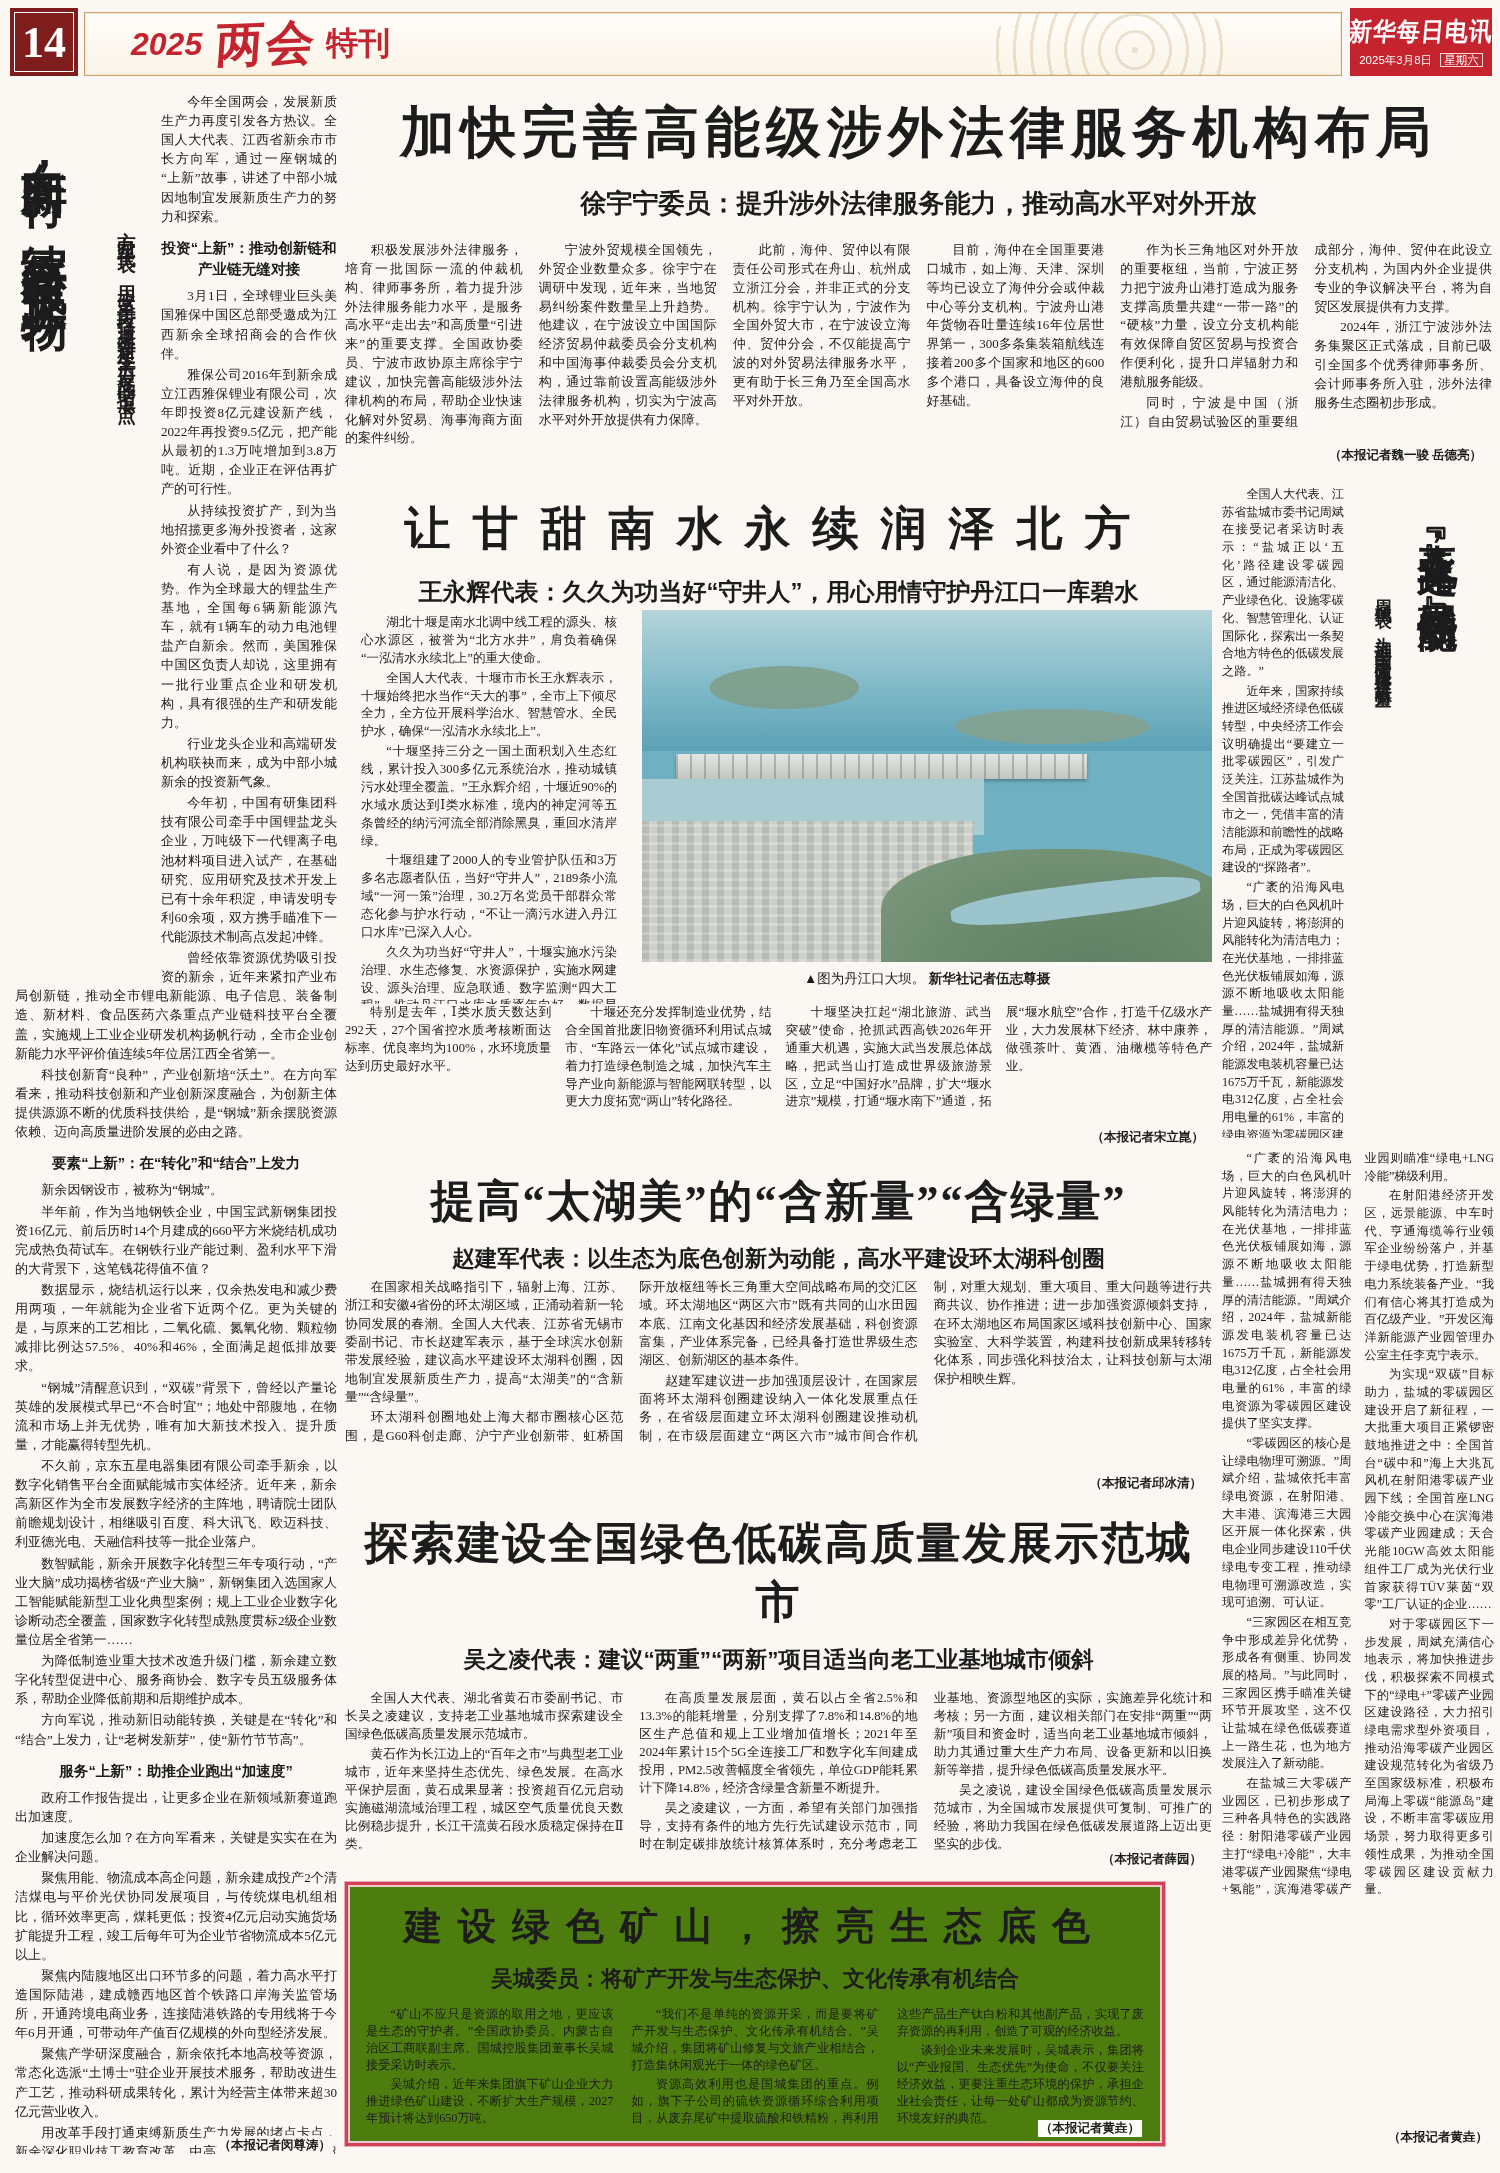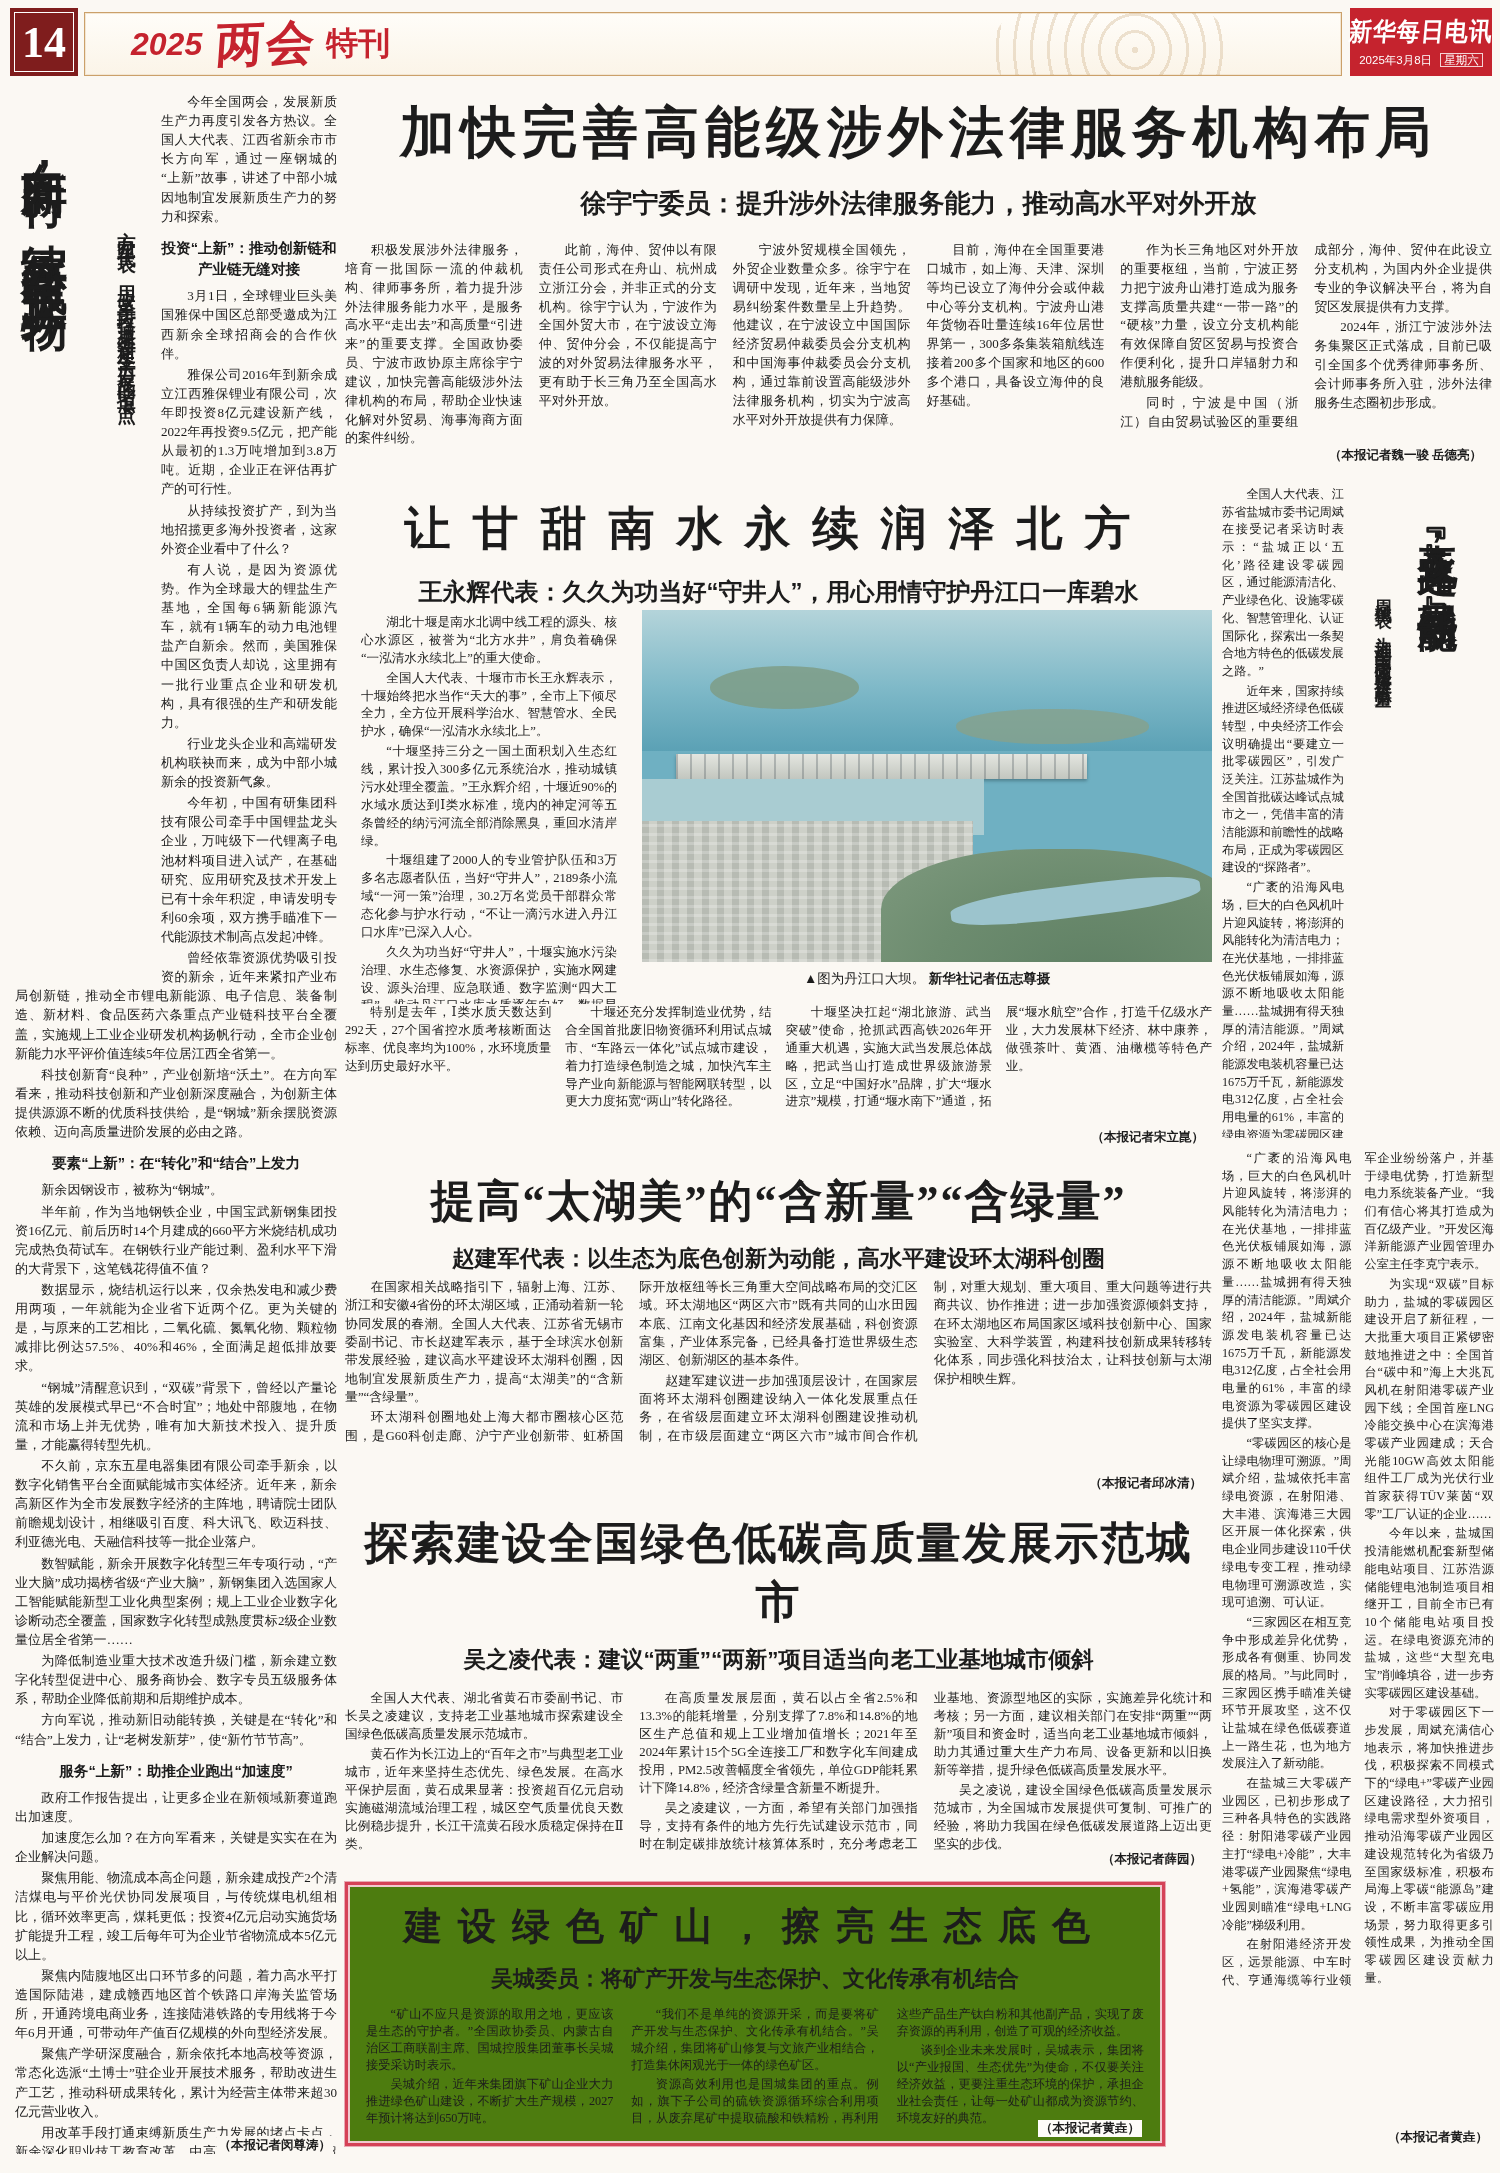--- a/index.html
+++ b/index.html
@@ -159,22 +159,22 @@
     </div>
   <div class="attr-abs" style="right:4px;bottom:0;" data-name="reporter-attribution">（本报记者闵尊涛）</div>
 </div>
 
 <div class="a-legal" data-name="article-foreign-legal">
   <h1 class="hl-big" data-name="headline" style="margin:4px 0 0;">加快完善高能级涉外法律服务机构布局</h1>
   <div class="sub-center" data-name="subhead">徐宇宁委员：提升涉外法律服务能力，推动高水平对外开放</div>
   <div class="body-legal cols" data-name="article-body">
     <div data-name="body-paragraphs">
         <p class="para" data-name="paragraph">积极发展涉外法律服务，培育一批国际一流的仲裁机构、律师事务所，着力提升涉外法律服务能力水平，是服务高水平“走出去”和高质量“引进来”的重要支撑。全国政协委员、宁波市政协原主席徐宇宁建议，加快完善高能级涉外法律机构的布局，帮助企业快速化解对外贸易、海事海商方面的案件纠纷。</p>
+        <p class="para" data-name="paragraph">宁波外贸规模全国领先，外贸企业数量众多。徐宇宁在调研中发现，近年来，当地贸易纠纷案件数量呈上升趋势。他建议，在宁波设立中国国际经济贸易仲裁委员会分支机构和中国海事仲裁委员会分支机构，通过靠前设置高能级涉外法律服务机构，切实为宁波高水平对外开放提供有力保障。</p>
         <p class="para" data-name="paragraph">此前，海仲、贸仲以有限责任公司形式在舟山、杭州成立浙江分会，并非正式的分支机构。徐宇宁认为，宁波作为全国外贸大市，在宁波设立海仲、贸仲分会，不仅能提高宁波的对外贸易法律服务水平，更有助于长三角乃至全国高水平对外开放。</p>
-        <p class="para" data-name="paragraph">宁波外贸规模全国领先，外贸企业数量众多。徐宇宁在调研中发现，近年来，当地贸易纠纷案件数量呈上升趋势。他建议，在宁波设立中国国际经济贸易仲裁委员会分支机构和中国海事仲裁委员会分支机构，通过靠前设置高能级涉外法律服务机构，切实为宁波高水平对外开放提供有力保障。</p>
         <p class="para" data-name="paragraph">目前，海仲在全国重要港口城市，如上海、天津、深圳等均已设立了海仲分会或仲裁中心等分支机构。宁波舟山港年货物吞吐量连续16年位居世界第一，300多条集装箱航线连接着200多个国家和地区的600多个港口，具备设立海仲的良好基础。</p>
         <p class="para" data-name="paragraph">作为长三角地区对外开放的重要枢纽，当前，宁波正努力把宁波舟山港打造成为服务支撑高质量共建“一带一路”的“硬核”力量，设立分支机构能有效保障自贸区贸易与投资合作便利化，提升口岸辐射力和港航服务能级。</p>
         <p class="para" data-name="paragraph">同时，宁波是中国（浙江）自由贸易试验区的重要组成部分，海仲、贸仲在此设立分支机构，为国内外企业提供专业的争议解决平台，将为自贸区发展提供有力支撑。</p>
         <p class="para" data-name="paragraph">2024年，浙江宁波涉外法务集聚区正式落成，目前已吸引全国多个优秀律师事务所、会计师事务所入驻，涉外法律服务生态圈初步形成。</p>
       </div>
   </div>
   <div class="attr-abs" style="right:8px;bottom:2px;" data-name="reporter-attribution">（本报记者魏一骏 岳德亮）</div>
 </div>
 
 <div class="a-water" data-name="article-south-water">
@@ -224,21 +224,20 @@
   <div class="zc-sub-v" data-name="vertical-subhead">周斌代表：为推动全国零碳园区建设贡献力量</div>
   <div class="zc-hl-v" data-name="vertical-headline">走『五化』之路，『碳』寻新动能</div>
   <div class="zc-body2 cols" data-name="lower-columns">
     <div data-name="body-paragraphs-continued">
         <p class="para" data-name="paragraph">“广袤的沿海风电场，巨大的白色风机叶片迎风旋转，将澎湃的风能转化为清洁电力；在光伏基地，一排排蓝色光伏板铺展如海，源源不断地吸收太阳能量……盐城拥有得天独厚的清洁能源。”周斌介绍，2024年，盐城新能源发电装机容量已达1675万千瓦，新能源发电312亿度，占全社会用电量的61%，丰富的绿电资源为零碳园区建设提供了坚实支撑。</p>
         <p class="para" data-name="paragraph">“零碳园区的核心是让绿电物理可溯源。”周斌介绍，盐城依托丰富绿电资源，在射阳港、大丰港、滨海港三大园区开展一体化探索，供电企业同步建设110千伏绿电专变工程，推动绿电物理可溯源改造，实现可追溯、可认证。</p>
         <p class="para" data-name="paragraph">“三家园区在相互竞争中形成差异化优势，形成各有侧重、协同发展的格局。”与此同时，三家园区携手瞄准关键环节开展攻坚，这不仅让盐城在绿色低碳赛道上一路生花，也为地方发展注入了新动能。</p>
         <p class="para" data-name="paragraph">在盐城三大零碳产业园区，已初步形成了三种各具特色的实践路径：射阳港零碳产业园主打“绿电+冷能”，大丰港零碳产业园聚焦“绿电+氢能”，滨海港零碳产业园则瞄准“绿电+LNG冷能”梯级利用。</p>
         <p class="para" data-name="paragraph">在射阳港经济开发区，远景能源、中车时代、亨通海缆等行业领军企业纷纷落户，并基于绿电优势，打造新型电力系统装备产业。“我们有信心将其打造成为百亿级产业。”开发区海洋新能源产业园管理办公室主任李克宁表示。</p>
         <p class="para" data-name="paragraph">为实现“双碳”目标助力，盐城的零碳园区建设开启了新征程，一大批重大项目正紧锣密鼓地推进之中：全国首台“碳中和”海上大兆瓦风机在射阳港零碳产业园下线；全国首座LNG冷能交换中心在滨海港零碳产业园建成；天合光能10GW高效太阳能组件工厂成为光伏行业首家获得TÜV莱茵“双零”工厂认证的企业……</p>
-        <p class="para" data-name="paragraph">今年以来，盐城国投清能燃机配套新型储能电站项目、江苏浩源储能锂电池制造项目相继开工，目前全市已有10个储能电站项目投运。在绿电资源充沛的盐城，这些“大型充电宝”削峰填谷，进一步夯实零碳园区建设基础。</p>
         <p class="para" data-name="paragraph">对于零碳园区下一步发展，周斌充满信心地表示，将加快推进步伐，积极探索不同模式下的“绿电+”零碳产业园区建设路径，大力招引绿电需求型外资项目，推动沿海零碳产业园区建设规范转化为省级乃至国家级标准，积极布局海上零碳“能源岛”建设，不断丰富零碳应用场景，努力取得更多引领性成果，为推动全国零碳园区建设贡献力量。</p>
       </div>
   </div>
   <div class="attr-abs" style="right:4px;bottom:0;" data-name="reporter-attribution">（本报记者黄垚）</div>
 </div>
 
 <div class="a-taihu" data-name="article-taihu">
   <h2 class="hl-mid" data-name="headline" style="margin:12px 0 0;">提高“太湖美”的“含新量”“含绿量”</h2>
   <div class="sub-mid" data-name="subhead">赵建军代表：以生态为底色创新为动能，高水平建设环太湖科创圈</div>
   <div class="body-taihu cols" data-name="article-body">

